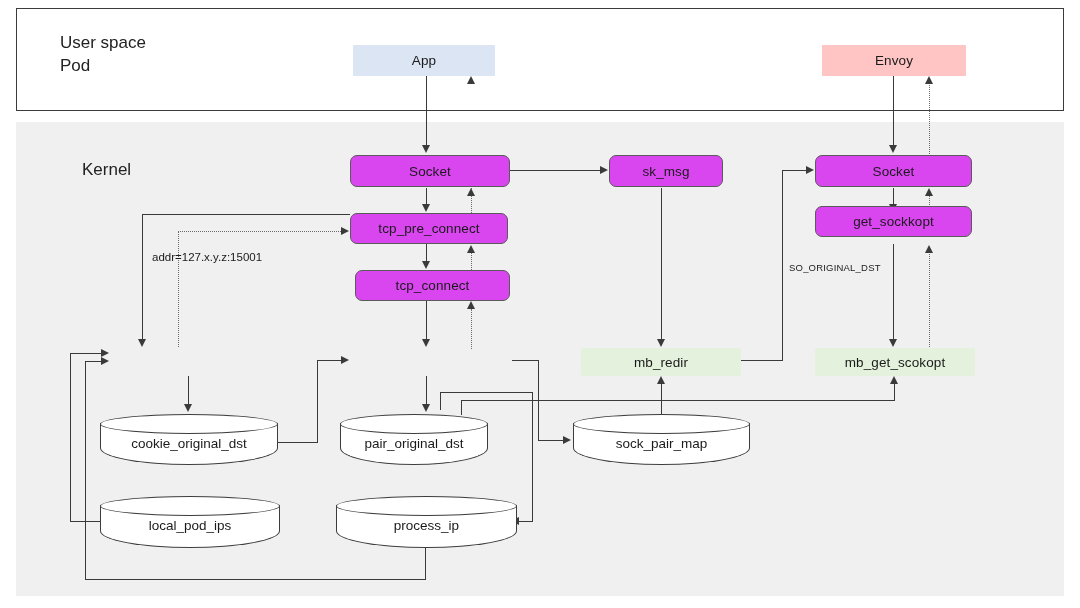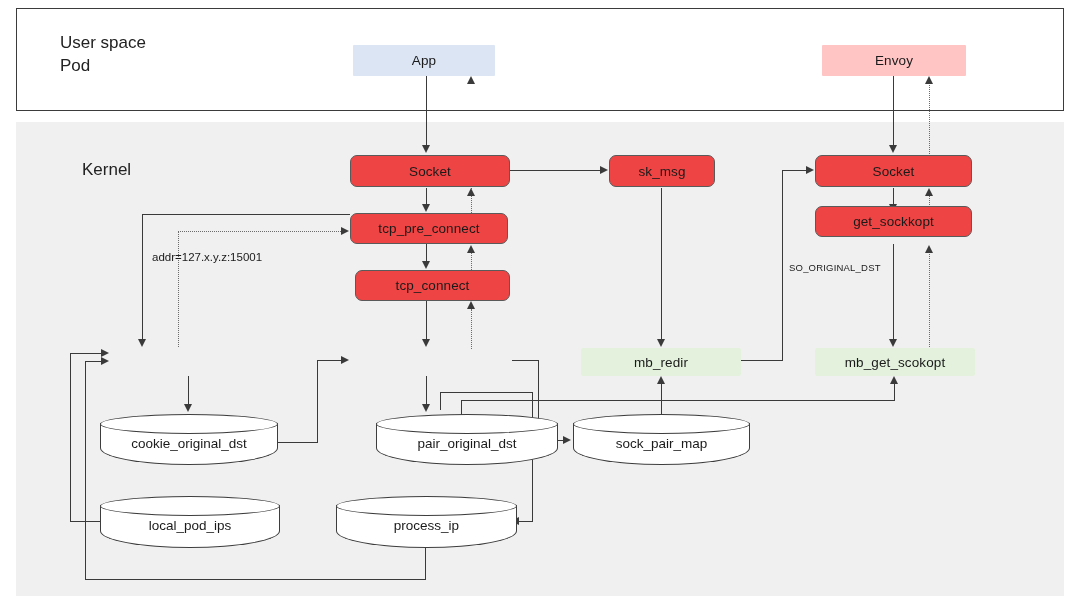--- a/index.html
+++ b/index.html
@@ -15,21 +15,21 @@
   #kernel-zone{left:16px;top:122px;width:1048px;height:474px;
       background:#f0f0f0;border:none;}
 
   .zone-label{position:absolute;color:#222;font-size:17px;line-height:23px;white-space:pre;}
   #userspace-label{left:60px;top:31px;}
   #kernel-label{left:82px;top:158px;}
 
   
   .node{position:absolute;box-sizing:border-box;display:flex;align-items:center;
         justify-content:center;font-size:13.5px;color:#1a1a1a;letter-spacing:.1px;}
-  .rbox{background:#ef4444;border:1.3px solid #5a5a5a;border-radius:7px;}
+  .rbox{background:#d946ef;border:1.3px solid #5a5a5a;border-radius:7px;}
   .flat{border:none;border-radius:1px;}
   .green{background:#e4f2dd;border:none;border-radius:2px;}
 
   
   .cyl{position:absolute;box-sizing:border-box;}
   .cyl .body{position:absolute;left:0;right:0;top:9px;bottom:0;
       border:1.4px solid #3d3d3d;border-top:none;
       border-radius:0 0 50% 50%/0 0 17px 17px;background:#fff;}
   .cyl .top{position:absolute;left:0;right:0;top:0;height:18px;
       border:1.4px solid #3d3d3d;border-radius:50%/50%;background:#fff;}
@@ -176,39 +176,39 @@
   <div class="node flat" style="left:353px;top:45px;width:142px;height:31px;background:#dbe5f4;">App</div>
 
   <div class="node flat" style="left:822px;top:45px;width:144px;height:31px;background:#ffc5c5;">Envoy</div>
 
   <div class="node rbox" style="left:350px;top:155px;width:160px;height:32px;">Socket</div>
 
   <div class="node rbox" style="left:355px;top:270px;width:155px;height:31px;">tcp_connect</div>
 
   <div class="node rbox" style="left:350px;top:213px;width:158px;height:31px;">tcp_pre_connect</div>
 
-  <div class="node rbox" style="left:609px;top:155px;width:106px;height:32px;">sk_msg</div>
+  <div class="node rbox" style="left:609px;top:155px;width:114px;height:32px;">sk_msg</div>
 
   <div class="node rbox" style="left:815px;top:155px;width:157px;height:32px;">Socket</div>
 
   <div class="node rbox" style="left:815px;top:206px;width:157px;height:31px;">get_sockkopt</div>
 
 
 
   <div class="node green" style="left:581px;top:348px;width:160px;height:28px;">mb_redir</div>
 
   <div class="node green" style="left:815px;top:348px;width:160px;height:28px;">mb_get_scokopt</div>
 
   <div class="cyl" style="left:100px;top:414px;width:178px;height:51px;">
     <div class="body"></div>
     <div class="top"></div>
     <div class="lbl">cookie_original_dst</div>
   </div>
 
-  <div class="cyl" style="left:340px;top:414px;width:182px;height:51px;margin-left:36px;">
+  <div class="cyl" style="left:340px;top:414px;width:148px;height:51px;">
     <div class="body"></div>
     <div class="top"></div>
     <div class="lbl">pair_original_dst</div>
   </div>
 
   <div class="cyl" style="left:573px;top:414px;width:177px;height:51px;">
     <div class="body"></div>
     <div class="top"></div>
     <div class="lbl">sock_pair_map</div>
   </div>

